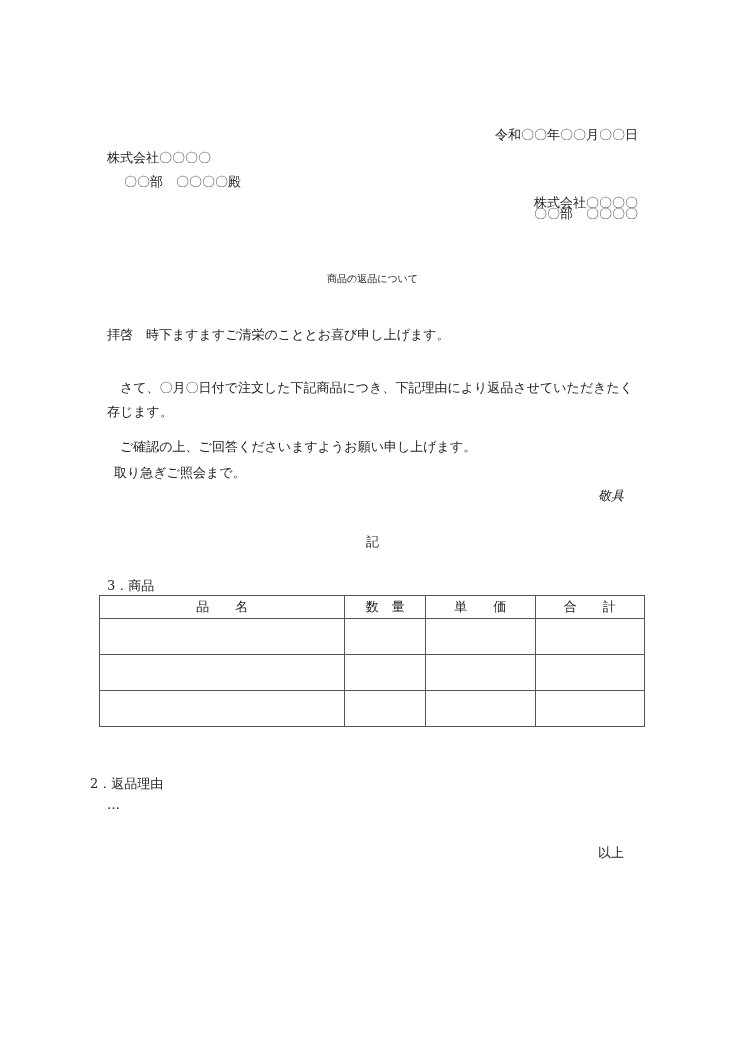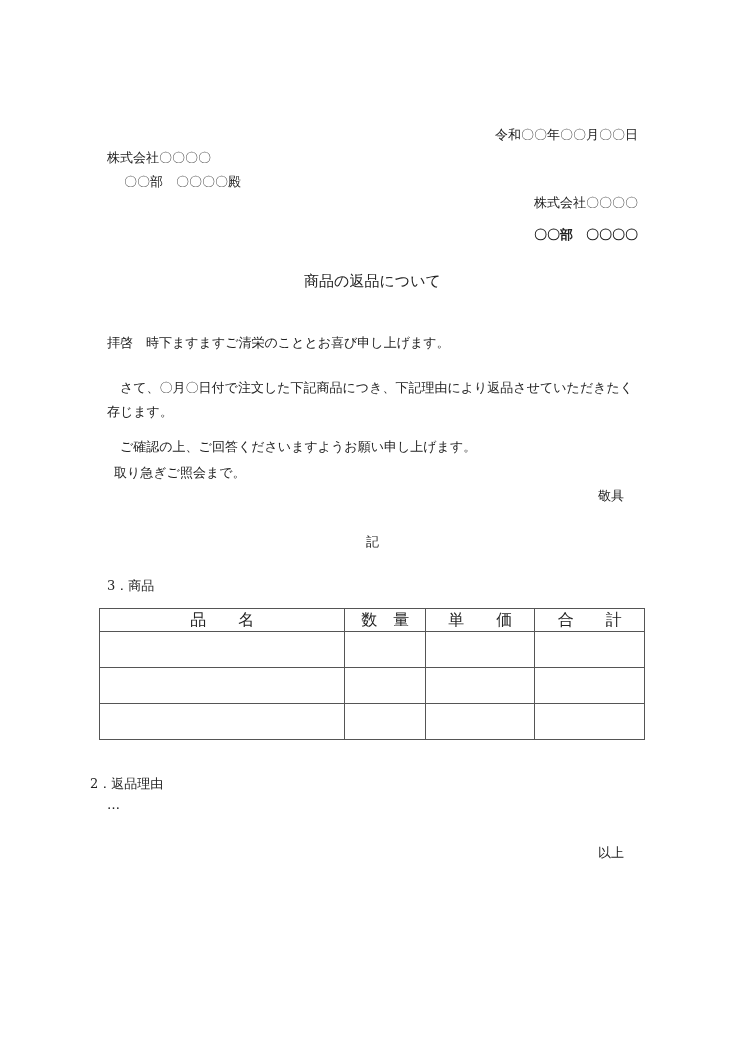--- a/index.html
+++ b/index.html
@@ -7,32 +7,32 @@
       width: 745px; height: 1053px; position: relative; overflow: hidden;
       font-family: "DejaVu Serif", "Liberation Serif", serif;
       color: #222222; font-size: 13px;
     }
     .abs { position: absolute; white-space: nowrap; line-height: 1; }
     .right { text-align: right; }
     .date { top: 128px; right: 107px; }
     .to1 { top: 151px; left: 107px; }
     .to2 { top: 175px; left: 124px; }
     .from1 { top: 196px; right: 107px; }
-    .from2 { top: 228px; right: 107px; font-weight: bold; }
-    .title { top: 274px; left: 0; width: 745px; text-align: center; font-size: 15px; }
-    .p-open { top: 336px; left: 107px; }
+    .from2 { top: 207px; right: 107px; }
+    .title { top: 274px; left: 0; width: 745px; text-align: center; font-size: 10px; }
+    .p-open { top: 328px; left: 107px; }
     .p-body1 { top: 376px; left: 107px; width: 532px; white-space: normal; line-height: 24px; }
     .p-body2 { top: 440px; left: 107px; }
     .p-close { top: 466px; left: 101px; }
-    .keigu { top: 489px; right: 121px; }
+    .keigu { top: 489px; right: 121px; font-style: italic; }
     .ki { top: 535px; left: 0; width: 745px; text-align: center; }
     .sec1 { top: 579px; left: 107px; }
     table.goods {
-      position: absolute; top: 608px; left: 99px; width: 546px;
-      border-collapse: collapse; font-size: 16px;
+      position: absolute; top: 595px; left: 99px; width: 546px;
+      border-collapse: collapse; font-size: 13px;
     }
     table.goods th, table.goods td { border: 1px solid #555555; padding: 0; }
     table.goods th { height: 22px; font-weight: normal; text-align: center; letter-spacing: 0; }
     table.goods td { height: 35px; }
     .c1 { width: 246px; } .c2 { width: 80px; } .c3 { width: 109px; } .c4 { width: 109px; }
     .sec2 { top: 777px; left: 90px; }
     .reason { top: 798px; left: 107px; }
     .ijou { top: 846px; right: 121px; }
   </style>
 </head>

